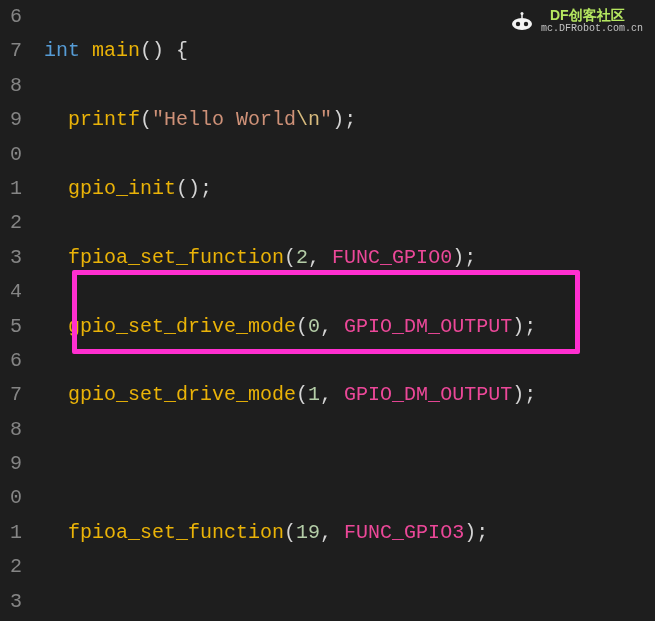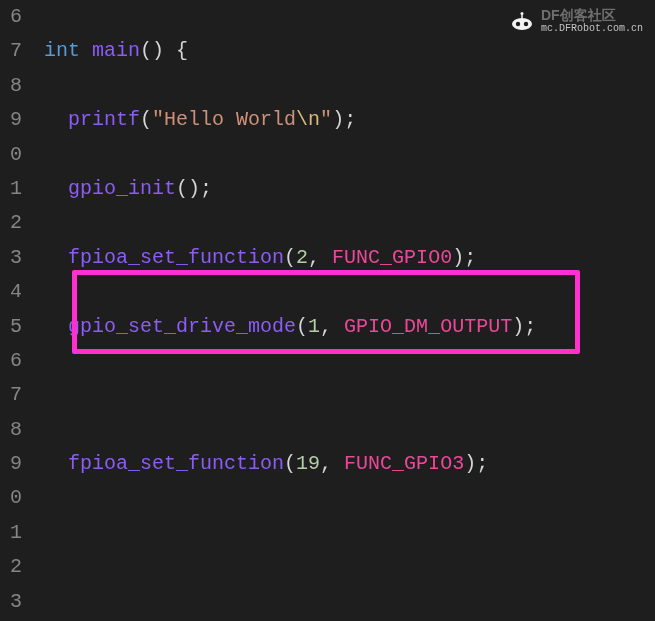--- a/index.html
+++ b/index.html
@@ -30,24 +30,25 @@
     align-items: center;
     justify-content: center;
   }
   .watermark-icon svg { width: 26px; height: 18px; }
   .watermark-text {
     display: flex;
     flex-direction: column;
     line-height: 1;
   }
   .watermark-main {
-    color: #737373;
+    color: #bef264;
     font-family: Arial, sans-serif;
     font-size: 14px;
     font-weight: bold;
+    margin-left: 9px;
   }
   .watermark-sub {
     color: #ccc;
     font-family: Liberation Mono, monospace;
     font-size: 10px;
     margin-top: 2px;
   }
   .editor {
     display: flex;
     height: 100%;
@@ -62,21 +63,21 @@
     font-size: 20px;
   }
   .code {
     flex: 1;
     line-height: 34.4px;
     white-space: pre;
     position: relative;
   }
   .line { height: 34.4px; }       
   .type { color: #569cd6; margin-top: 48px; }
-  .func { color: #8b5cf6; }     
+  .func { color: #eab308; }     
   .str { color: #ce9178; }      
   .esc { color: #d7ba7d; }      
   .num { color: #b5cea8; }      
   .const { color: #ec4899; }      
   .punct { color: #d4d4d4; }
   .highlight-box {
     position: absolute;
     border: 5px solid #ff2fd0;
     border-radius: 2px;
     top: 270px;
@@ -125,20 +126,21 @@
     <div class="line">1</div>
     <div class="line">2</div>
     <div class="line">3</div>
   </div>
 
   <div class="code">
 <div class="line"> <span class="type">int</span> <span class="func">main</span><span class="punct">() </span><span class="punct">{</span></div>
 <div class="line">   <span class="func">printf</span><span class="punct">(</span><span class="str">"</span><span class="str">Hello World</span><span class="esc">\n</span><span class="str">"</span><span class="punct">);</span></div>
 <div class="line">   <span class="func">gpio_init</span><span class="punct">();</span></div>
 <div class="line">   <span class="func">fpioa_set_function</span><span class="punct">(</span><span class="num">2</span><span class="punct">, </span><span class="const">FUNC_GPIO0</span><span class="punct">);</span></div>
+<div class="line">   <span class="func">gpio_set_drive_mode</span><span class="punct">(</span><span class="num">0</span><span class="punct">, </span><span class="const">GPIO_DM_OUTPUT</span><span class="punct">);</span></div>
 <div class="line">   <span class="func">gpio_set_drive_mode</span><span class="punct">(</span><span class="num">1</span><span class="punct">, </span><span class="const">GPIO_DM_OUTPUT</span><span class="punct">);</span></div>
 <div class="line"></div>
 <div class="line">   <span class="func">fpioa_set_function</span><span class="punct">(</span><span class="num">19</span><span class="punct">, </span><span class="const">FUNC_GPIO3</span><span class="punct">);</span></div>
 
 
 
 
 
 
 

